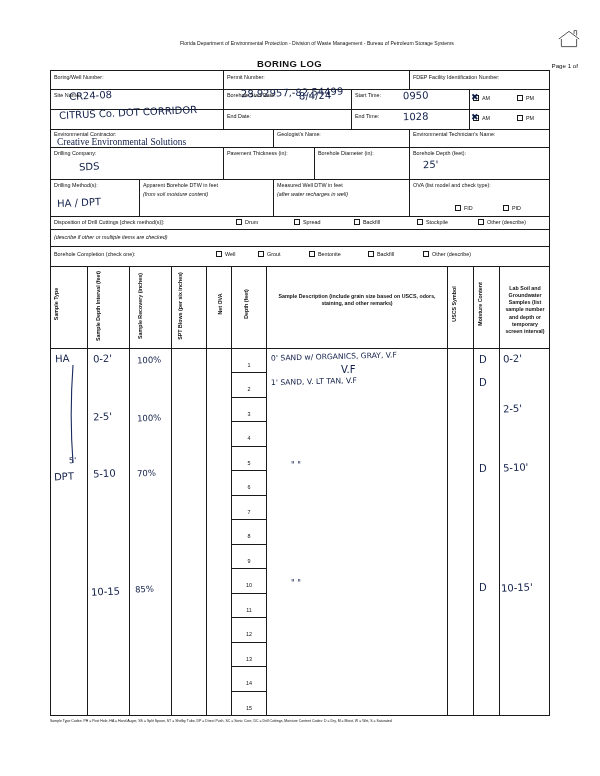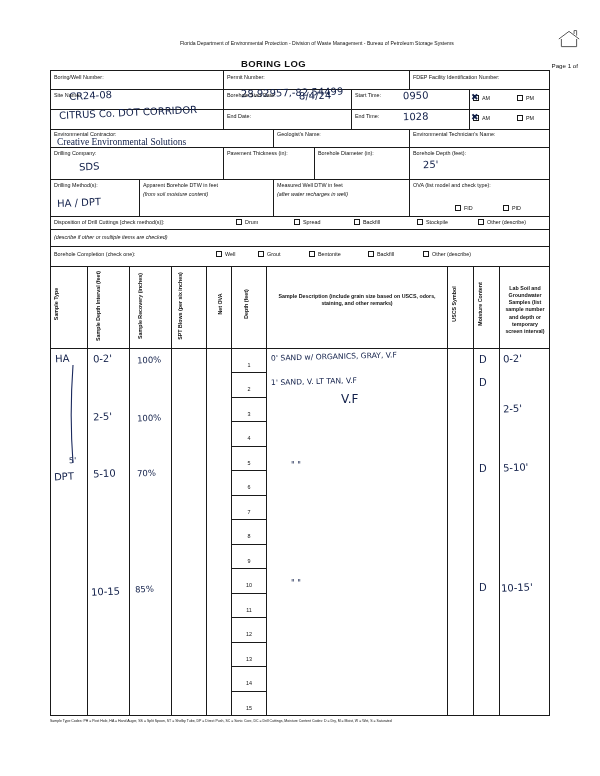--- a/index.html
+++ b/index.html
@@ -29,21 +29,21 @@
   }
   .logo-sub2 {
     position:absolute; left:33px; top:26px;
     font-size:2.4px; letter-spacing:.2px; color:#555; white-space:nowrap;
   }
   .dep-line {
     position:absolute; left:180px; top:40px;
     font-size:5.1px; color:#111; white-space:nowrap;
   }
   .title {
-    position:absolute; left:0; top:58px; width:547px;
+    position:absolute; left:16px; top:58px; width:547px;
     text-align:center; font-size:9.5px; font-weight:bold; letter-spacing:.4px;
   }
   .house { position:absolute; left:556px; top:28px; width:26px; height:22px; }
   .page-of {
     position:absolute; right:22px; top:62px;
     font-size:6.2px;
   }
 
   
   .frame {
@@ -309,21 +309,21 @@
     <div class="depthnum" style="left:192px; top:536px;">11</div>
     <div class="depthnum" style="left:192px; top:560px;">12</div>
     <div class="depthnum" style="left:192px; top:585px;">13</div>
     <div class="depthnum" style="left:192px; top:609px;">14</div>
     <div class="depthnum" style="left:192px; top:634px;">15</div>
 
     <div class="hw t sk" style="left:4px; top:282px;">HA</div>
     <div class="hw t sk" style="left:42px; top:282px;">0-2'</div>
     <div class="hw s sk" style="left:86px; top:284px;">100%</div>
     <div class="hw s sk2" style="left:220px; top:281px; font-size:7.6px;">0' SAND w/ ORGANICS, GRAY, V.F</div>
-    <div class="hw s" style="left:290px; top:293px; font-size:12px;margin-top:28px;">V.F</div>
+    <div class="hw s" style="left:290px; top:293px; font-size:10px;">V.F</div>
     <div class="hw t" style="left:428px; top:283px;">D</div>
     <div class="hw t sk" style="left:452px; top:282px;">0-2'</div>
 
     <div class="hw s sk2" style="left:220px; top:306px; font-size:7.6px;">1' SAND, V. LT TAN, V.F</div>
     <div class="hw t sk" style="left:42px; top:340px;">2-5'</div>
     <div class="hw s sk" style="left:86px; top:342px;">100%</div>
     <div class="hw t" style="left:428px; top:306px;">D</div>
     <div class="hw t sk" style="left:452px; top:332px;">2-5'</div>
 
     <div class="hw t sk" style="left:3px; top:400px;">DPT</div>

